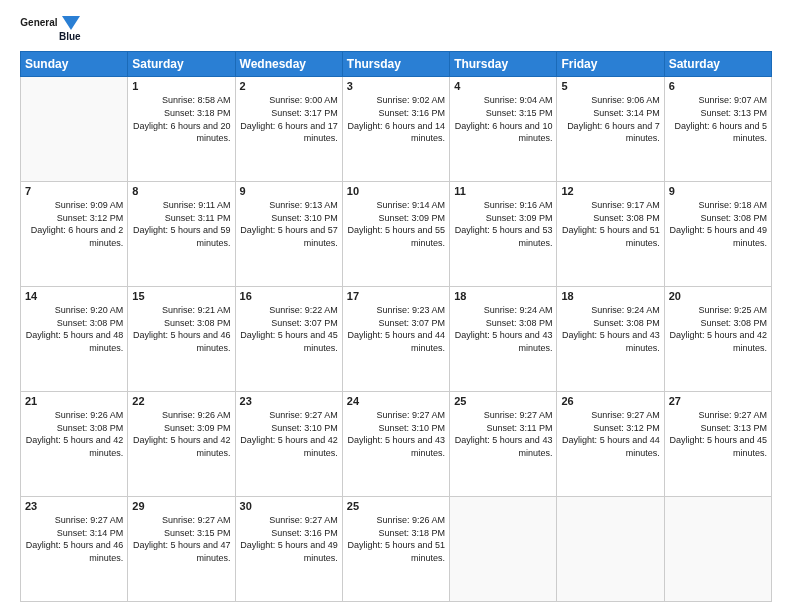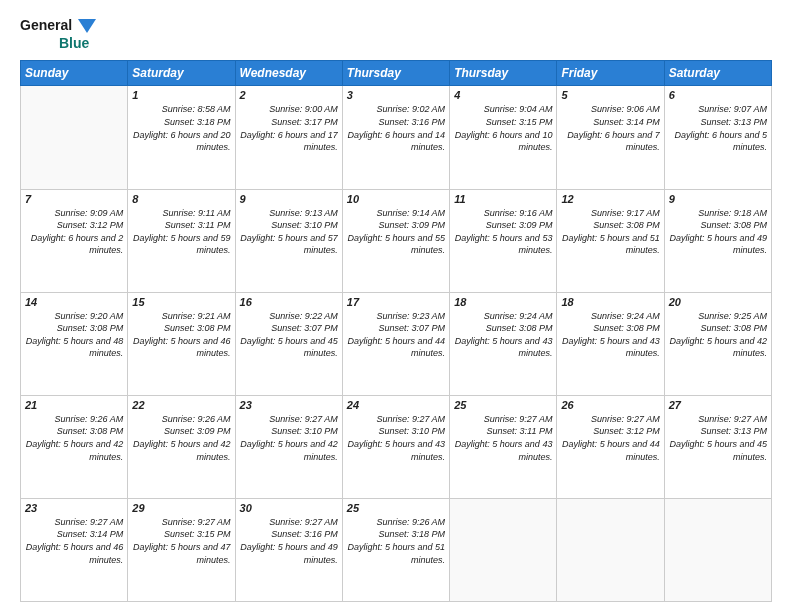--- a/index.html
+++ b/index.html
@@ -40,21 +40,20 @@
     .location {
       font-size: 14px;
       color: #444;
       margin-top: 2px;
     }
     .calendar {
       width: 100%;
       border-collapse: collapse;
       flex: 1;
       table-layout: fixed;
-      font-style: italic;
     }
     .calendar th {
       background: #2a7fd4;
       color: #fff;
       font-size: 12px;
       font-weight: bold;
       padding: 5px 4px;
       text-align: left;
       border: 1px solid #1a6ab8;
     }
@@ -82,27 +81,27 @@
       line-height: 1.4;
       text-align: right;
     }
   </style>
 </head>
 <body>
 
 <div class="container">
   <div class="header">
     <div class="logo">
-  <div style="font-family:Arial,sans-serif;font-size:14px;font-weight:bold;line-height:1.3;">
+  <div style="font-family:Arial,sans-serif;font-size:10px;font-weight:bold;line-height:1.3;text-align:center;">
     <span style="color:#1a1a1a;">General</span>
     <svg width="18" height="14" viewBox="0 0 18 14" style="vertical-align:middle;margin-left:2px;">
       <polygon points="0,0 18,0 9,14" fill="#2a7fd4"></polygon>
     </svg>
     <br>
-    <span style="color:#0f766e;padding-left:39px;">Blue</span>
+    <span style="color:#0f172a;padding-left:39px;">Blue</span>
   </div>
 </div>
     <div class="title-block">
       <div class="month-title"></div>
       <div class="location"></div>
     </div>
   </div>
 
   <table class="calendar">
     <thead>

